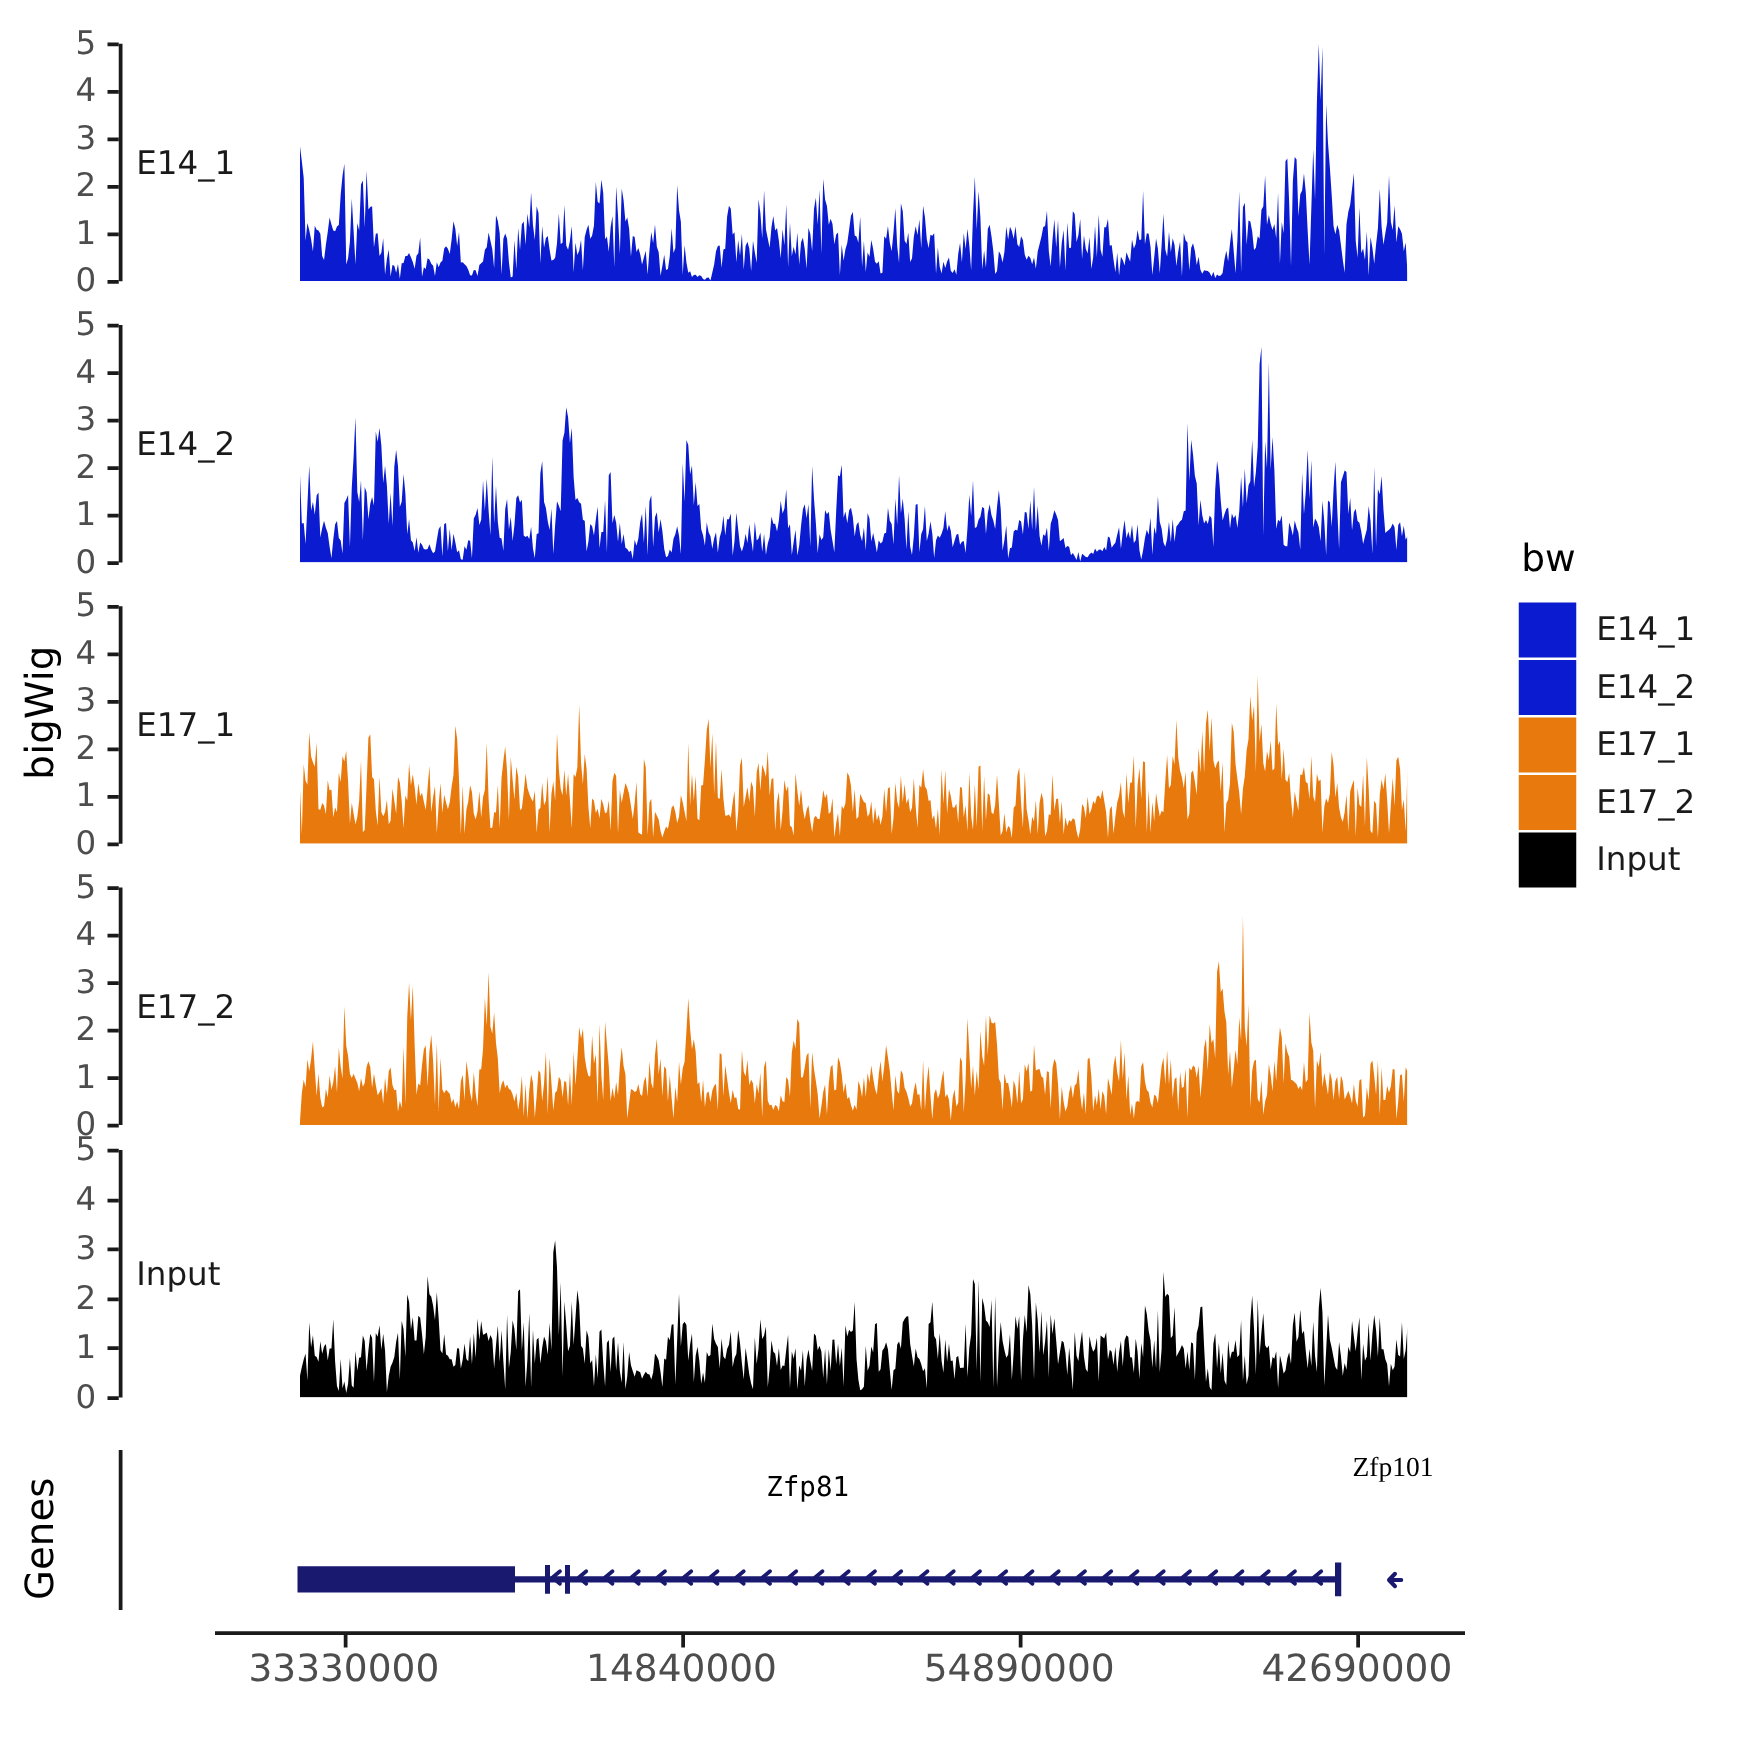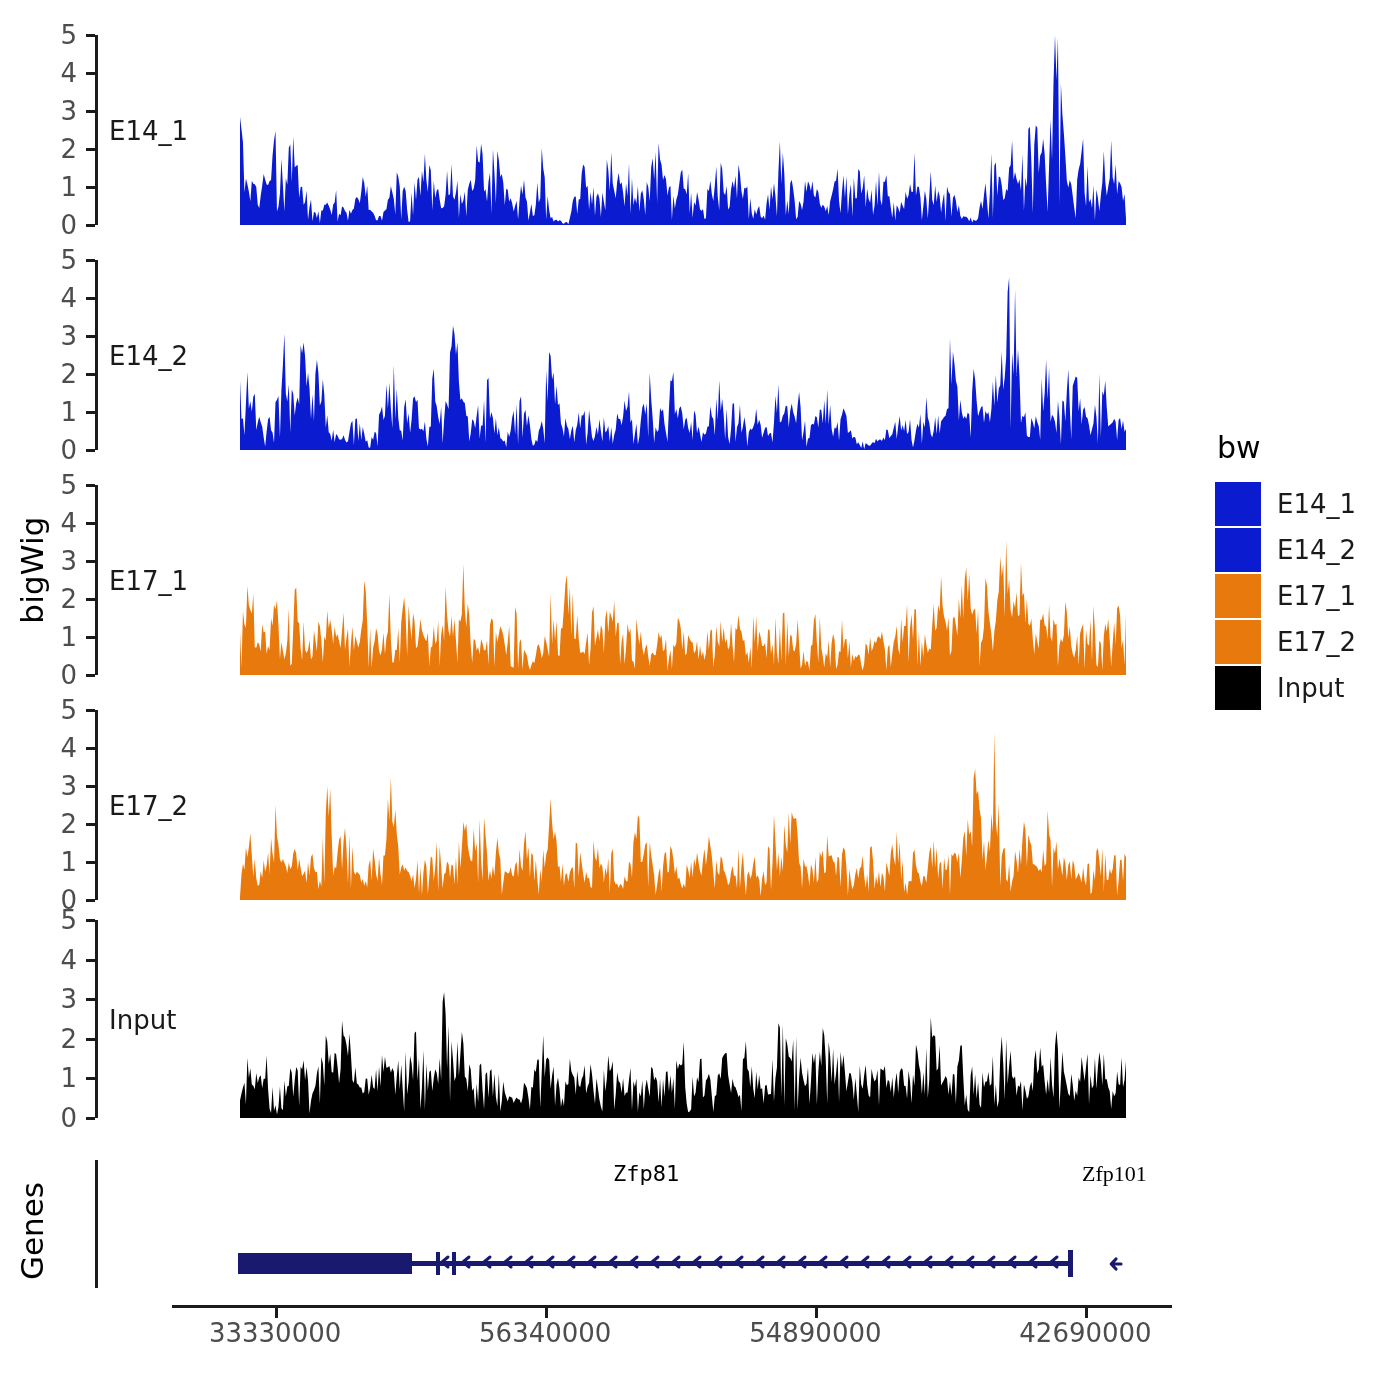--- a/index.html
+++ b/index.html
@@ -45,21 +45,21 @@
   .genebody{position:absolute;}
   .genename{
     position:absolute;font-family:"DejaVu Sans Mono","Liberation Mono",monospace;
     font-size:22px;color:#000;white-space:nowrap;
   }
 
   
   .xaxisline{position:absolute;height:3px;background:#1a1a1a;}
   .xtick{position:absolute;width:3px;height:10px;background:#1a1a1a;}
   .xticklab{
-    position:absolute;font-size:26px;color:#4d4d4d;
+    position:absolute;font-size:30px;color:#4d4d4d;
     white-space:nowrap;text-align:center;
   }
   .xlab{
     position:absolute;width:1400px;text-align:center;
     font-size:31px;color:#000;
   }
 
   
   .legend{position:absolute;left:1215px;top:430px;}
   .legend-title{font-size:30px;color:#000;margin-bottom:16px;padding-left:2px;}
@@ -182,21 +182,21 @@
           <svg width="886" height="198">
             <path d="M 0 198 L 0.00 180.56 L 1.48 173.58 L 2.96 167.60 L 4.44 162.77 L 5.92 184.42 L 7.40 137.74 L 8.87 157.88 L 10.35 148.24 L 11.83 164.59 L 13.31 165.63 L 14.79 169.30 L 16.27 152.95 L 17.75 163.08 L 19.23 157.17 L 20.71 155.16 L 22.19 168.31 L 23.67 158.77 L 25.15 158.86 L 26.62 135.46 L 28.10 169.31 L 29.58 188.72 L 31.06 192.89 L 32.54 166.96 L 34.02 190.66 L 35.50 185.19 L 36.98 194.46 L 38.46 186.96 L 39.94 166.48 L 41.42 188.37 L 42.89 190.22 L 44.37 160.82 L 45.85 176.55 L 47.33 166.19 L 48.81 165.78 L 50.29 148.31 L 51.77 152.81 L 53.25 176.80 L 54.73 160.22 L 56.21 147.00 L 57.69 150.48 L 59.17 185.72 L 60.64 146.43 L 62.12 149.49 L 63.60 140.28 L 65.08 159.99 L 66.56 147.04 L 68.04 160.45 L 69.52 193.56 L 71.00 180.77 L 72.48 173.47 L 73.96 170.14 L 75.44 165.65 L 76.91 153.56 L 78.39 146.17 L 79.87 183.87 L 81.35 136.68 L 82.83 143.44 L 84.31 165.53 L 85.79 115.60 L 87.27 121.51 L 88.75 143.84 L 90.23 133.83 L 91.71 152.34 L 93.19 152.49 L 94.66 132.64 L 96.14 134.14 L 97.62 147.22 L 99.10 163.46 L 100.58 149.38 L 102.06 100.87 L 103.54 115.42 L 105.02 117.48 L 106.50 124.69 L 107.98 135.94 L 109.46 113.82 L 110.93 134.65 L 112.41 160.26 L 113.89 162.88 L 115.37 147.36 L 116.85 163.60 L 118.33 164.62 L 119.81 167.40 L 121.29 167.45 L 122.77 173.40 L 124.25 171.96 L 125.73 158.54 L 127.21 158.83 L 128.68 174.71 L 130.16 167.50 L 131.64 154.78 L 133.12 167.13 L 134.60 168.93 L 136.08 149.22 L 137.56 171.33 L 139.04 146.42 L 140.52 166.44 L 142.00 134.79 L 143.48 151.95 L 144.95 136.87 L 146.43 147.76 L 147.91 147.18 L 149.39 145.97 L 150.87 152.85 L 152.35 148.09 L 153.83 151.42 L 155.31 174.63 L 156.79 156.16 L 158.27 140.49 L 159.75 169.39 L 161.23 144.19 L 162.70 168.91 L 164.18 191.62 L 165.66 131.57 L 167.14 174.35 L 168.62 161.47 L 170.10 136.10 L 171.58 143.32 L 173.06 160.16 L 174.54 112.90 L 176.02 111.39 L 177.50 160.73 L 178.97 137.74 L 180.45 189.46 L 181.93 167.41 L 183.41 130.37 L 184.89 189.83 L 186.37 143.86 L 187.85 170.79 L 189.33 151.88 L 190.81 150.13 L 192.29 171.06 L 193.77 157.92 L 195.25 149.18 L 196.72 152.97 L 198.20 163.78 L 199.68 138.32 L 201.16 160.01 L 202.64 81.72 L 204.12 72.28 L 205.60 93.73 L 207.08 148.20 L 208.56 105.50 L 210.04 180.94 L 211.52 121.23 L 212.99 139.85 L 214.47 160.91 L 215.95 156.50 L 217.43 121.39 L 218.91 156.02 L 220.39 134.10 L 221.87 111.98 L 223.35 123.37 L 224.83 156.51 L 226.31 158.76 L 227.79 171.01 L 229.27 144.24 L 230.74 149.61 L 232.22 170.72 L 233.70 168.07 L 235.18 189.19 L 236.66 163.42 L 238.14 182.56 L 239.62 145.33 L 241.10 143.62 L 242.58 170.09 L 244.06 189.22 L 245.54 154.14 L 247.02 152.04 L 248.49 177.86 L 249.97 151.08 L 251.45 149.22 L 252.93 176.50 L 254.41 153.80 L 255.89 176.72 L 257.37 186.27 L 258.85 153.52 L 260.33 191.47 L 261.81 181.04 L 263.29 161.54 L 264.76 172.15 L 266.24 177.03 L 267.72 181.48 L 269.20 176.24 L 270.68 176.91 L 272.16 177.80 L 273.64 183.09 L 275.12 179.84 L 276.60 177.47 L 278.08 179.25 L 279.56 179.59 L 281.04 183.54 L 282.51 178.09 L 283.99 162.80 L 285.47 164.93 L 286.95 168.17 L 288.43 177.67 L 289.91 189.68 L 291.39 166.72 L 292.87 167.85 L 294.35 149.48 L 295.83 152.11 L 297.31 139.81 L 298.78 139.43 L 300.26 187.54 L 301.74 151.76 L 303.22 115.01 L 304.70 157.13 L 306.18 139.32 L 307.66 137.49 L 309.14 140.01 L 310.62 168.69 L 312.10 155.60 L 313.58 146.70 L 315.06 185.85 L 316.53 164.65 L 318.01 157.46 L 319.49 169.06 L 320.97 186.90 L 322.45 177.98 L 323.93 186.36 L 325.41 161.59 L 326.89 165.13 L 328.37 163.96 L 329.85 138.75 L 331.33 151.22 L 332.80 155.01 L 334.28 157.66 L 335.76 174.85 L 337.24 150.72 L 338.72 165.26 L 340.20 167.33 L 341.68 159.10 L 343.16 155.73 L 344.64 145.25 L 346.12 173.50 L 347.60 166.39 L 349.08 163.11 L 350.55 144.02 L 352.03 154.62 L 353.51 170.41 L 354.99 183.65 L 356.47 158.24 L 357.95 168.51 L 359.43 179.53 L 360.91 186.71 L 362.39 191.41 L 363.87 149.66 L 365.35 171.23 L 366.82 158.89 L 368.30 135.32 L 369.78 151.14 L 371.26 148.49 L 372.74 141.16 L 374.22 189.72 L 375.70 174.58 L 377.18 152.13 L 378.66 161.37 L 380.14 163.05 L 381.62 172.72 L 383.10 158.33 L 384.57 176.09 L 386.05 172.43 L 387.53 172.86 L 389.01 159.63 L 390.49 147.77 L 391.97 190.62 L 393.45 161.14 L 394.93 166.97 L 396.41 158.56 L 397.89 191.64 L 399.37 172.23 L 400.84 176.59 L 402.32 160.20 L 403.80 189.27 L 405.28 167.87 L 406.76 159.55 L 408.24 168.53 L 409.72 176.79 L 411.20 146.72 L 412.68 148.68 L 414.16 160.29 L 415.64 156.67 L 417.12 161.37 L 418.59 182.44 L 420.07 158.70 L 421.55 187.60 L 423.03 159.25 L 424.51 176.87 L 425.99 151.70 L 427.47 151.55 L 428.95 171.44 L 430.43 154.95 L 431.91 172.82 L 433.39 157.95 L 434.86 189.01 L 436.34 140.13 L 437.82 149.19 L 439.30 143.82 L 440.78 145.56 L 442.26 144.32 L 443.74 121.49 L 445.22 167.27 L 446.70 183.81 L 448.18 192.29 L 449.66 191.39 L 451.14 189.13 L 452.61 156.63 L 454.09 176.62 L 455.57 172.66 L 457.05 157.26 L 458.53 161.92 L 460.01 139.30 L 461.49 138.43 L 462.97 177.42 L 464.45 175.49 L 465.93 160.39 L 467.41 158.36 L 468.88 153.75 L 470.36 159.49 L 471.84 175.90 L 473.32 192.05 L 474.80 176.21 L 476.28 174.95 L 477.76 155.54 L 479.24 153.25 L 480.72 158.93 L 482.20 138.05 L 483.68 135.29 L 485.16 133.15 L 486.63 132.96 L 488.11 155.09 L 489.59 164.36 L 491.07 173.10 L 492.55 158.73 L 494.03 165.88 L 495.51 167.25 L 496.99 171.38 L 498.47 176.94 L 499.95 174.64 L 501.43 190.89 L 502.90 139.17 L 504.38 137.70 L 505.86 121.16 L 507.34 148.73 L 508.82 151.49 L 510.30 167.15 L 511.78 146.32 L 513.26 168.64 L 514.74 178.27 L 516.22 151.48 L 517.70 169.31 L 519.18 155.00 L 520.65 168.89 L 522.13 168.36 L 523.61 183.39 L 525.09 165.75 L 526.57 164.71 L 528.05 174.39 L 529.53 174.14 L 531.01 174.12 L 532.49 139.09 L 533.97 181.55 L 535.45 158.18 L 536.92 147.55 L 538.40 103.15 L 539.88 107.38 L 541.36 176.64 L 542.84 103.89 L 544.32 185.44 L 545.80 118.14 L 547.28 124.61 L 548.76 136.39 L 550.24 137.97 L 551.72 141.56 L 553.20 119.86 L 554.67 190.24 L 556.15 116.31 L 557.63 189.59 L 559.11 157.39 L 560.59 137.58 L 562.07 152.80 L 563.55 160.23 L 565.03 166.29 L 566.51 163.78 L 567.99 147.25 L 569.47 183.87 L 570.94 162.01 L 572.42 132.74 L 573.90 143.26 L 575.38 133.04 L 576.86 184.39 L 578.34 151.48 L 579.82 131.87 L 581.30 145.88 L 582.78 107.99 L 584.26 115.35 L 585.74 139.98 L 587.22 183.57 L 588.69 122.03 L 590.17 136.11 L 591.65 162.16 L 593.13 128.71 L 594.61 164.44 L 596.09 153.13 L 597.57 136.23 L 599.05 181.93 L 600.53 131.44 L 602.01 147.49 L 603.49 134.66 L 604.96 152.54 L 606.44 171.35 L 607.92 161.79 L 609.40 152.66 L 610.88 153.76 L 612.36 162.33 L 613.84 179.97 L 615.32 158.04 L 616.80 174.30 L 618.28 191.91 L 619.76 145.45 L 621.24 164.61 L 622.71 168.79 L 624.19 155.03 L 625.67 145.07 L 627.15 165.11 L 628.63 175.20 L 630.11 177.50 L 631.59 148.82 L 633.07 156.81 L 634.55 161.42 L 636.03 158.90 L 637.51 150.10 L 638.98 185.48 L 640.46 148.44 L 641.94 149.58 L 643.42 150.72 L 644.90 145.89 L 646.38 167.66 L 647.86 159.81 L 649.34 161.42 L 650.82 172.03 L 652.30 157.31 L 653.78 177.63 L 655.26 161.92 L 656.73 152.60 L 658.21 173.12 L 659.69 152.26 L 661.17 148.16 L 662.65 149.55 L 664.13 165.85 L 665.61 166.06 L 667.09 178.45 L 668.57 150.87 L 670.05 161.46 L 671.53 183.14 L 673.01 154.40 L 674.48 165.73 L 675.96 124.44 L 677.44 131.13 L 678.92 144.56 L 680.40 152.15 L 681.88 174.17 L 683.36 151.99 L 684.84 174.75 L 686.32 128.10 L 687.80 177.93 L 689.28 159.46 L 690.75 97.35 L 692.23 117.60 L 693.71 114.96 L 695.19 116.55 L 696.67 150.68 L 698.15 148.30 L 699.63 125.57 L 701.11 165.46 L 702.59 162.46 L 704.07 159.64 L 705.55 155.97 L 707.03 158.79 L 708.50 174.76 L 709.98 161.06 L 711.46 176.08 L 712.94 153.80 L 714.42 154.85 L 715.90 183.96 L 717.38 146.51 L 718.86 140.54 L 720.34 125.73 L 721.82 125.20 L 723.30 157.56 L 724.77 185.50 L 726.25 174.61 L 727.73 189.68 L 729.21 192.16 L 730.69 155.19 L 732.17 146.55 L 733.65 174.67 L 735.13 154.18 L 736.61 178.76 L 738.09 161.92 L 739.57 184.43 L 741.05 188.00 L 742.52 152.28 L 744.00 167.34 L 745.48 161.40 L 746.96 161.38 L 748.44 151.90 L 749.92 165.72 L 751.40 163.77 L 752.88 135.92 L 754.36 184.67 L 755.84 164.39 L 757.32 187.49 L 758.79 180.66 L 760.27 136.98 L 761.75 116.31 L 763.23 143.22 L 764.71 179.72 L 766.19 118.95 L 767.67 163.92 L 769.15 145.76 L 770.63 130.55 L 772.11 156.25 L 773.59 158.68 L 775.07 156.31 L 776.54 175.63 L 778.02 165.59 L 779.50 166.94 L 780.98 160.99 L 782.46 190.58 L 783.94 164.17 L 785.42 170.56 L 786.90 178.80 L 788.38 176.44 L 789.86 166.65 L 791.34 161.81 L 792.81 171.26 L 794.29 140.04 L 795.77 130.07 L 797.25 153.45 L 798.73 149.37 L 800.21 127.52 L 801.69 147.06 L 803.17 144.52 L 804.65 161.22 L 806.13 174.72 L 807.61 159.08 L 809.09 172.78 L 810.56 136.95 L 812.04 164.83 L 813.52 177.53 L 815.00 126.41 L 816.48 110.28 L 817.96 129.70 L 819.44 188.81 L 820.92 159.93 L 822.40 131.69 L 823.88 151.72 L 825.36 158.20 L 826.83 165.90 L 828.31 173.67 L 829.79 176.06 L 831.27 153.66 L 832.75 164.82 L 834.23 180.83 L 835.71 170.40 L 837.19 175.76 L 838.67 157.47 L 840.15 162.01 L 841.63 136.80 L 843.11 149.43 L 844.58 161.00 L 846.06 146.49 L 847.54 133.70 L 849.02 184.07 L 850.50 154.99 L 851.98 168.56 L 853.46 165.18 L 854.94 138.10 L 856.42 168.65 L 857.90 146.91 L 859.38 131.93 L 860.85 144.00 L 862.33 165.44 L 863.81 133.89 L 865.29 159.35 L 866.77 159.33 L 868.25 167.36 L 869.73 171.17 L 871.21 189.00 L 872.69 171.04 L 874.17 176.17 L 875.65 173.27 L 877.13 151.39 L 878.60 164.09 L 880.08 165.22 L 881.56 137.56 L 883.04 167.10 L 884.52 160.11 L 886.00 141.09 L 886 198 Z" fill="#000000"></path>
           </svg>
         </div>
       </div>
     </div>
 
   <div class="panel" id="genes-panel" style="left:0;top:1160px;width:1200px;height:130px;">
     <div class="gaxis" style="top:0;height:128px;"></div>
 
-    <div class="genename" id="gname0" style="left:613px;top:1px;text-align:right;">Zfp81</div>
+    <div class="genename" id="gname0" style="left:613px;top:18px;text-align:right;">Zfp81</div>
     <div class="genebody">
 
       <div style="position:absolute;left:238px;top:93px;width:174px;height:21px;background:#191970;"></div>
 
       <div style="position:absolute;left:412px;top:101px;width:660px;height:5px;background:#191970;"></div>
       <div style="position:absolute;left:436px;top:92px;width:4px;height:23px;background:#191970;"></div>
       <div style="position:absolute;left:452px;top:92px;width:4px;height:23px;background:#191970;"></div>
       <div style="position:absolute;left:1068px;top:90px;width:5px;height:27px;background:#191970;"></div>
       <svg id="zfp81-arrows" style="position:absolute;left:412px;top:92px;" width="665" height="24">
           <path d="M 36 5 L 30 10 L 36 15" stroke="#191970" stroke-width="3" fill="none" stroke-linecap="round" stroke-linejoin="round"></path>
@@ -238,21 +238,21 @@
         <path d="M16 12 L7 12 M11 7 L6.2 12 L11 17" stroke="#191970" stroke-width="3.2" fill="none" stroke-linecap="round" stroke-linejoin="round"></path>
       </svg>
     </div>
   </div>
 
   <div class="xaxisline" id="xaxisline" style="left: 172px; top: 1305px; width: 1000px;"></div>
   <div id="xticks">
       <div class="xtick" style="left: 275.116px; top: 1308px;"></div>
       <div class="xticklab" style="left: 165.116px; top: 1318px; width: 220px;">33330000</div>
       <div class="xtick" style="left: 545.238px; top: 1308px;"></div>
-      <div class="xticklab" style="left: 435.238px; top: 1318px; width: 220px;">56340000</div>
+      <div class="xticklab" style="left: 435.238px; top: 1318px; width: 220px;">14840000</div>
       <div class="xtick" style="left: 815.36px; top: 1308px;"></div>
       <div class="xticklab" style="left: 705.36px; top: 1318px; width: 220px;">54890000</div>
       <div class="xtick" style="left: 1085.48px; top: 1308px;"></div>
       <div class="xticklab" style="left: 975.482px; top: 1318px; width: 220px;">42690000</div>
     </div>
 
   <div class="legend">
     <div class="legend-title">bw</div>
     <div id="legend-rows">
         <div class="legend-row">

